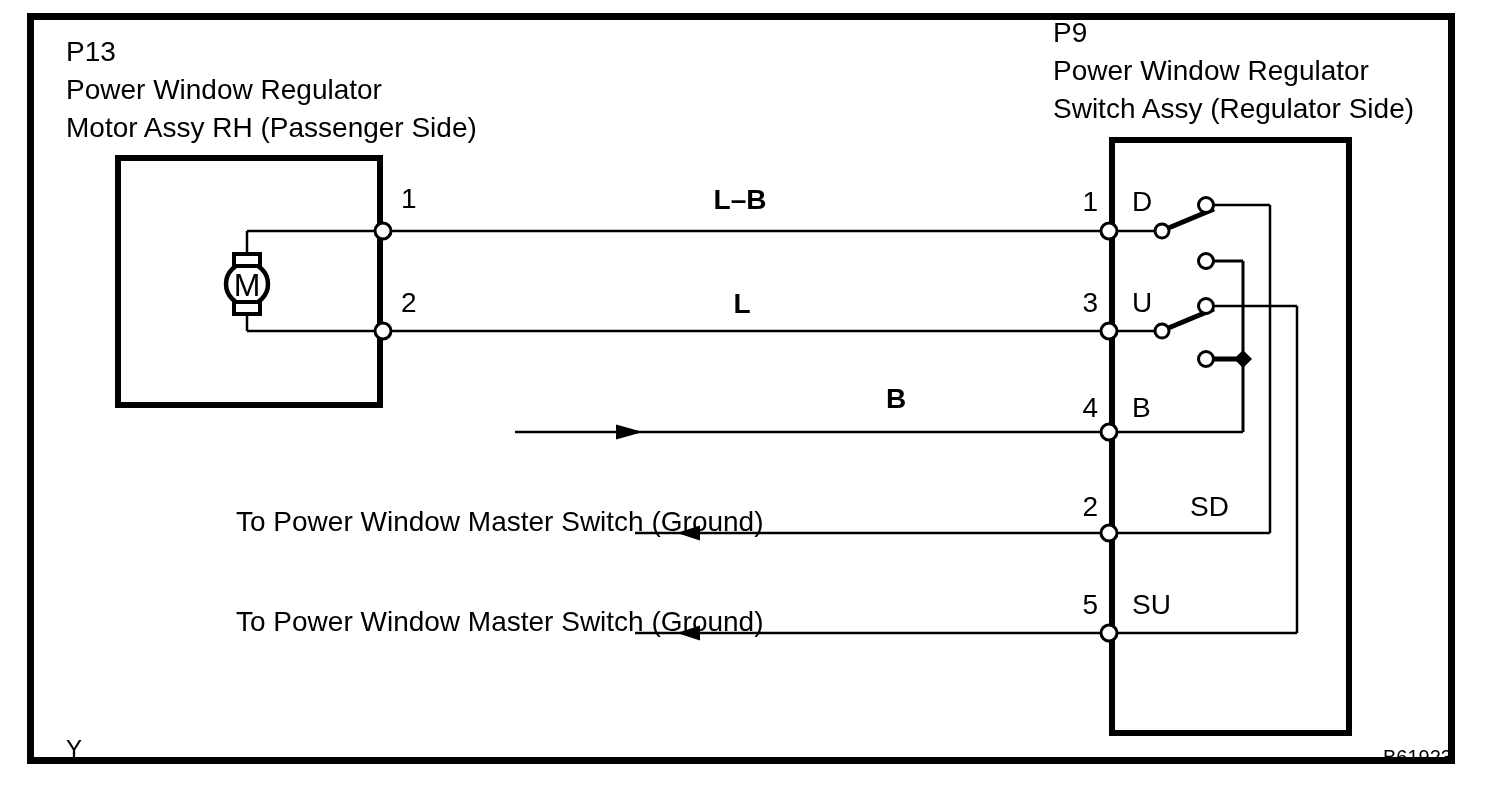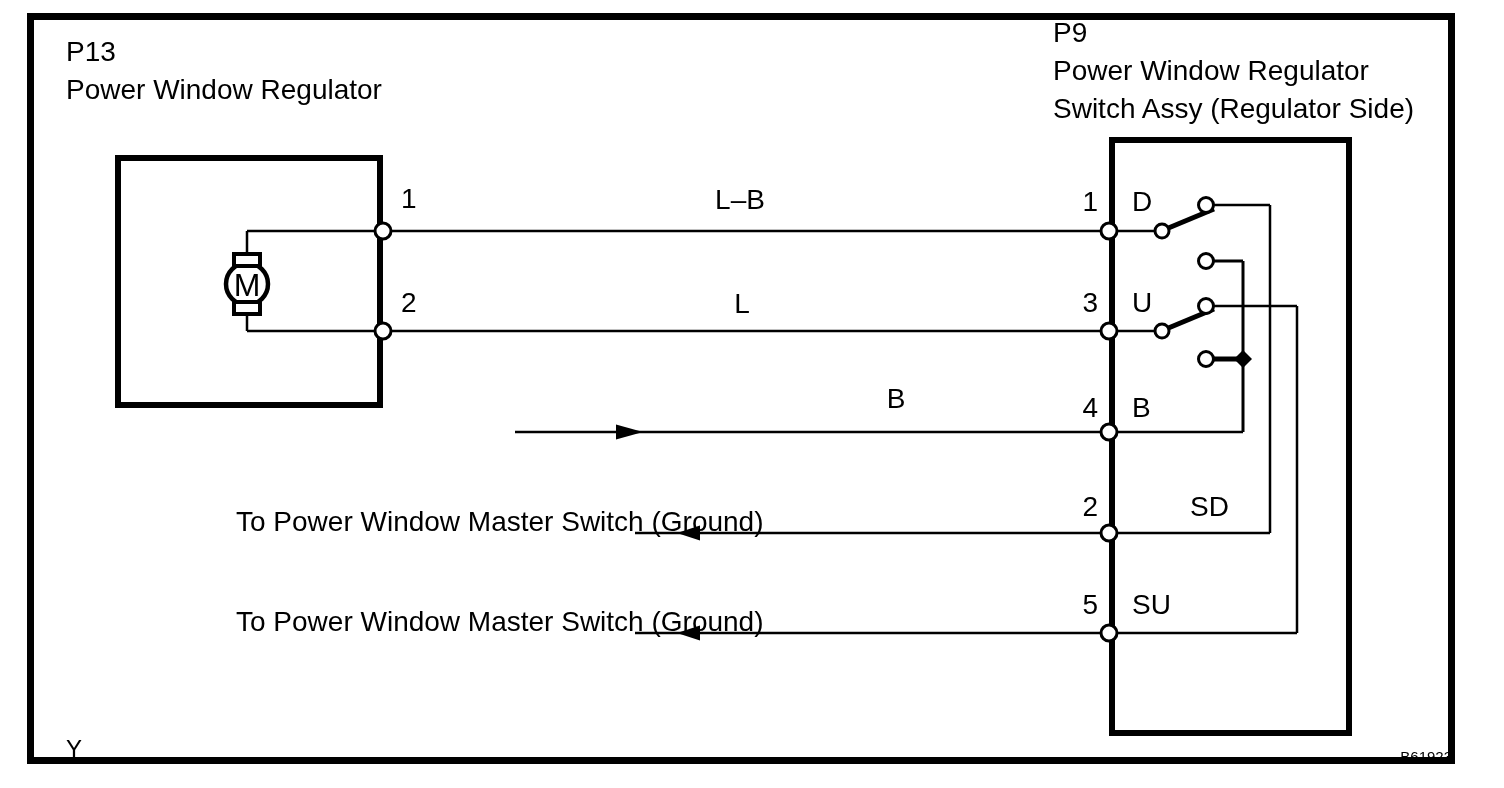--- a/index.html
+++ b/index.html
@@ -6,24 +6,24 @@
   #stage{
     position:relative;
     width:1504px;height:788px;
     background:#fff;
     font-family:"Liberation Sans", sans-serif;
     color:#000;
     overflow:hidden;
   }
   #diagram-svg{position:absolute;left:0;top:0;}
   .lbl{position:absolute;white-space:nowrap;font-size:28px;line-height:32px;color:#000;}
-  .lbl.center{transform:translateX(-50%);}
+  .lbl.center{transform:translateX(-50%);font-weight:bold;}
   .header{font-size:28px;line-height:38px;}
   .pin-num{width:36px;text-align:right;}
-  .small{font-size:15px;}
+  .small{font-size:20px;}
   .page-code{font-size:24px;}
   .motor-m{font-size:32px;transform:translate(-50%,-50%);}
 </style>
 </head>
 <body>
 
 <div id="stage">
 
   <svg id="diagram-svg" width="1504" height="788" viewBox="0 0 1504 788">
 
@@ -70,20 +70,21 @@
     <circle cx="1109" cy="231" r="8" fill="#fff" stroke="#000" stroke-width="3"></circle>
     <circle cx="1109" cy="331" r="8" fill="#fff" stroke="#000" stroke-width="3"></circle>
     <circle cx="1109" cy="432" r="8" fill="#fff" stroke="#000" stroke-width="3"></circle>
     <circle cx="1109" cy="533" r="8" fill="#fff" stroke="#000" stroke-width="3"></circle>
     <circle cx="1109" cy="633" r="8" fill="#fff" stroke="#000" stroke-width="3"></circle>
   </svg>
 
   <div class="lbl header" style="left:66px;top:33px;">
     <div>P13</div>
     <div>Power Window Regulator</div>
+    <div>Motor Assy RH (Passenger Side)</div>
   </div>
 
   <div class="lbl header" style="left:1053px;top:14px;">
     <div>P9</div>
     <div>Power Window Regulator</div>
     <div>Switch Assy (Regulator Side)</div>
   </div>
 
   <div class="lbl motor-m" style="left:247px;top:285px;">M</div>
 

